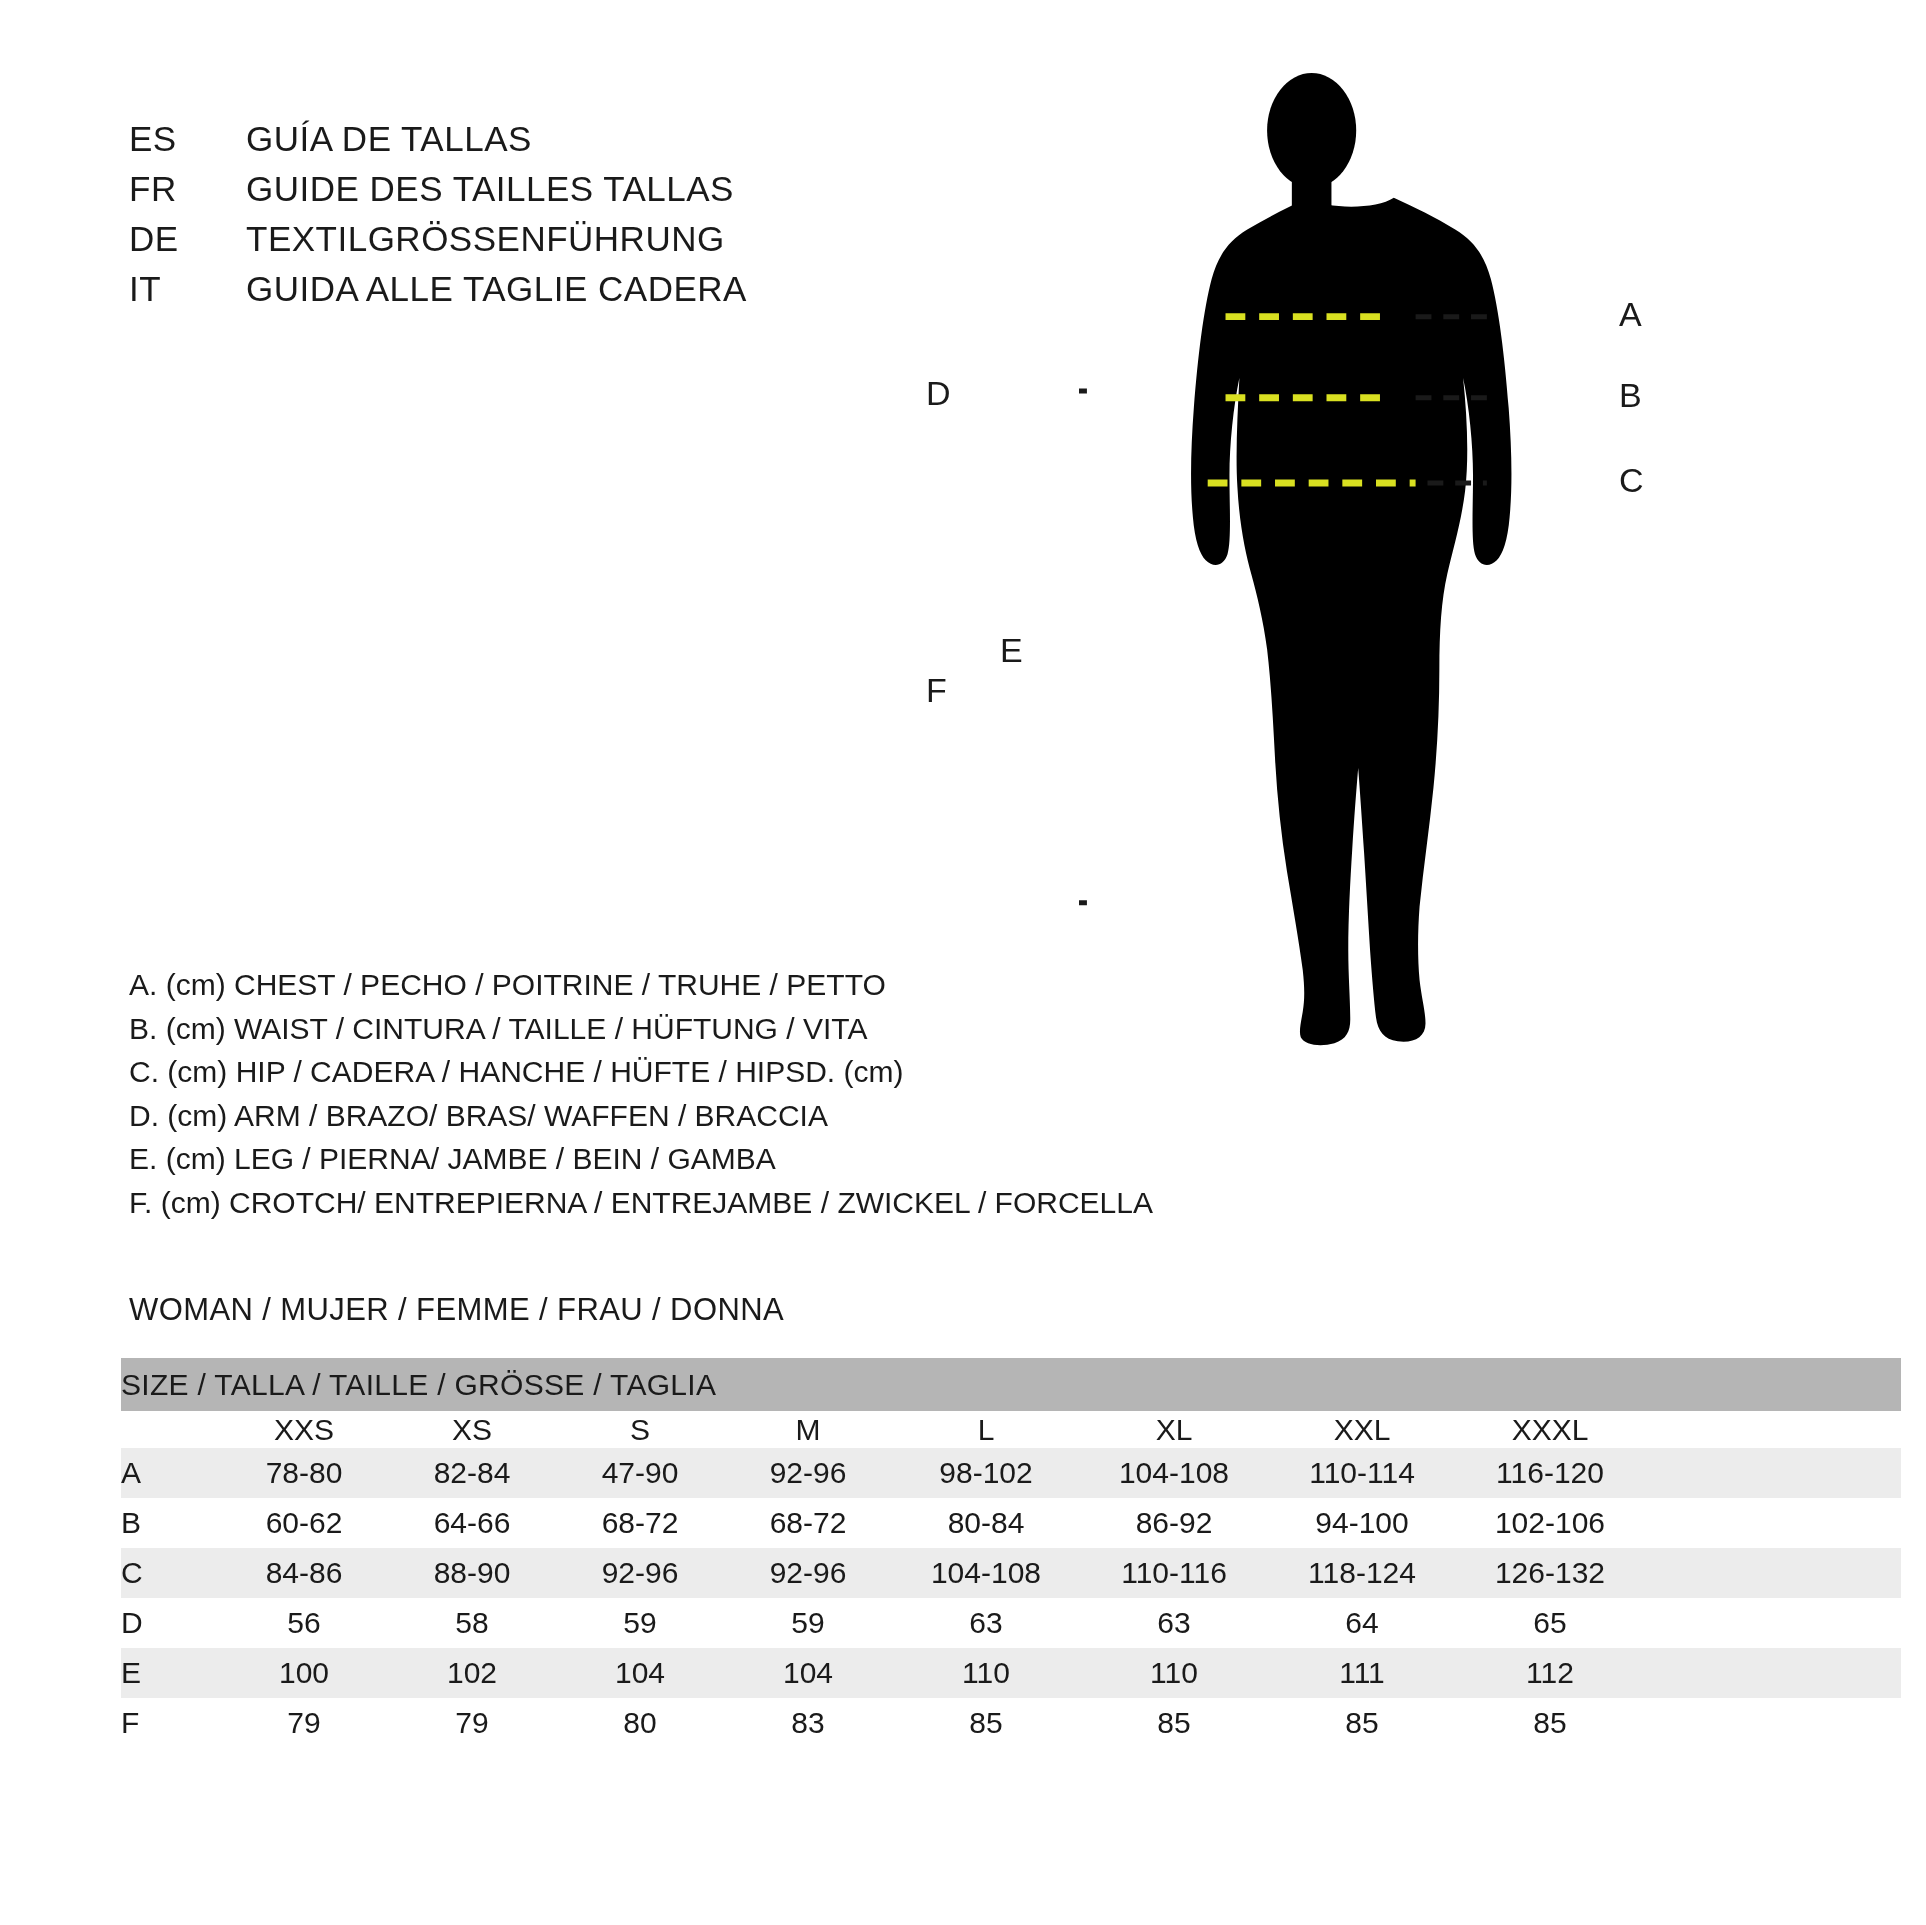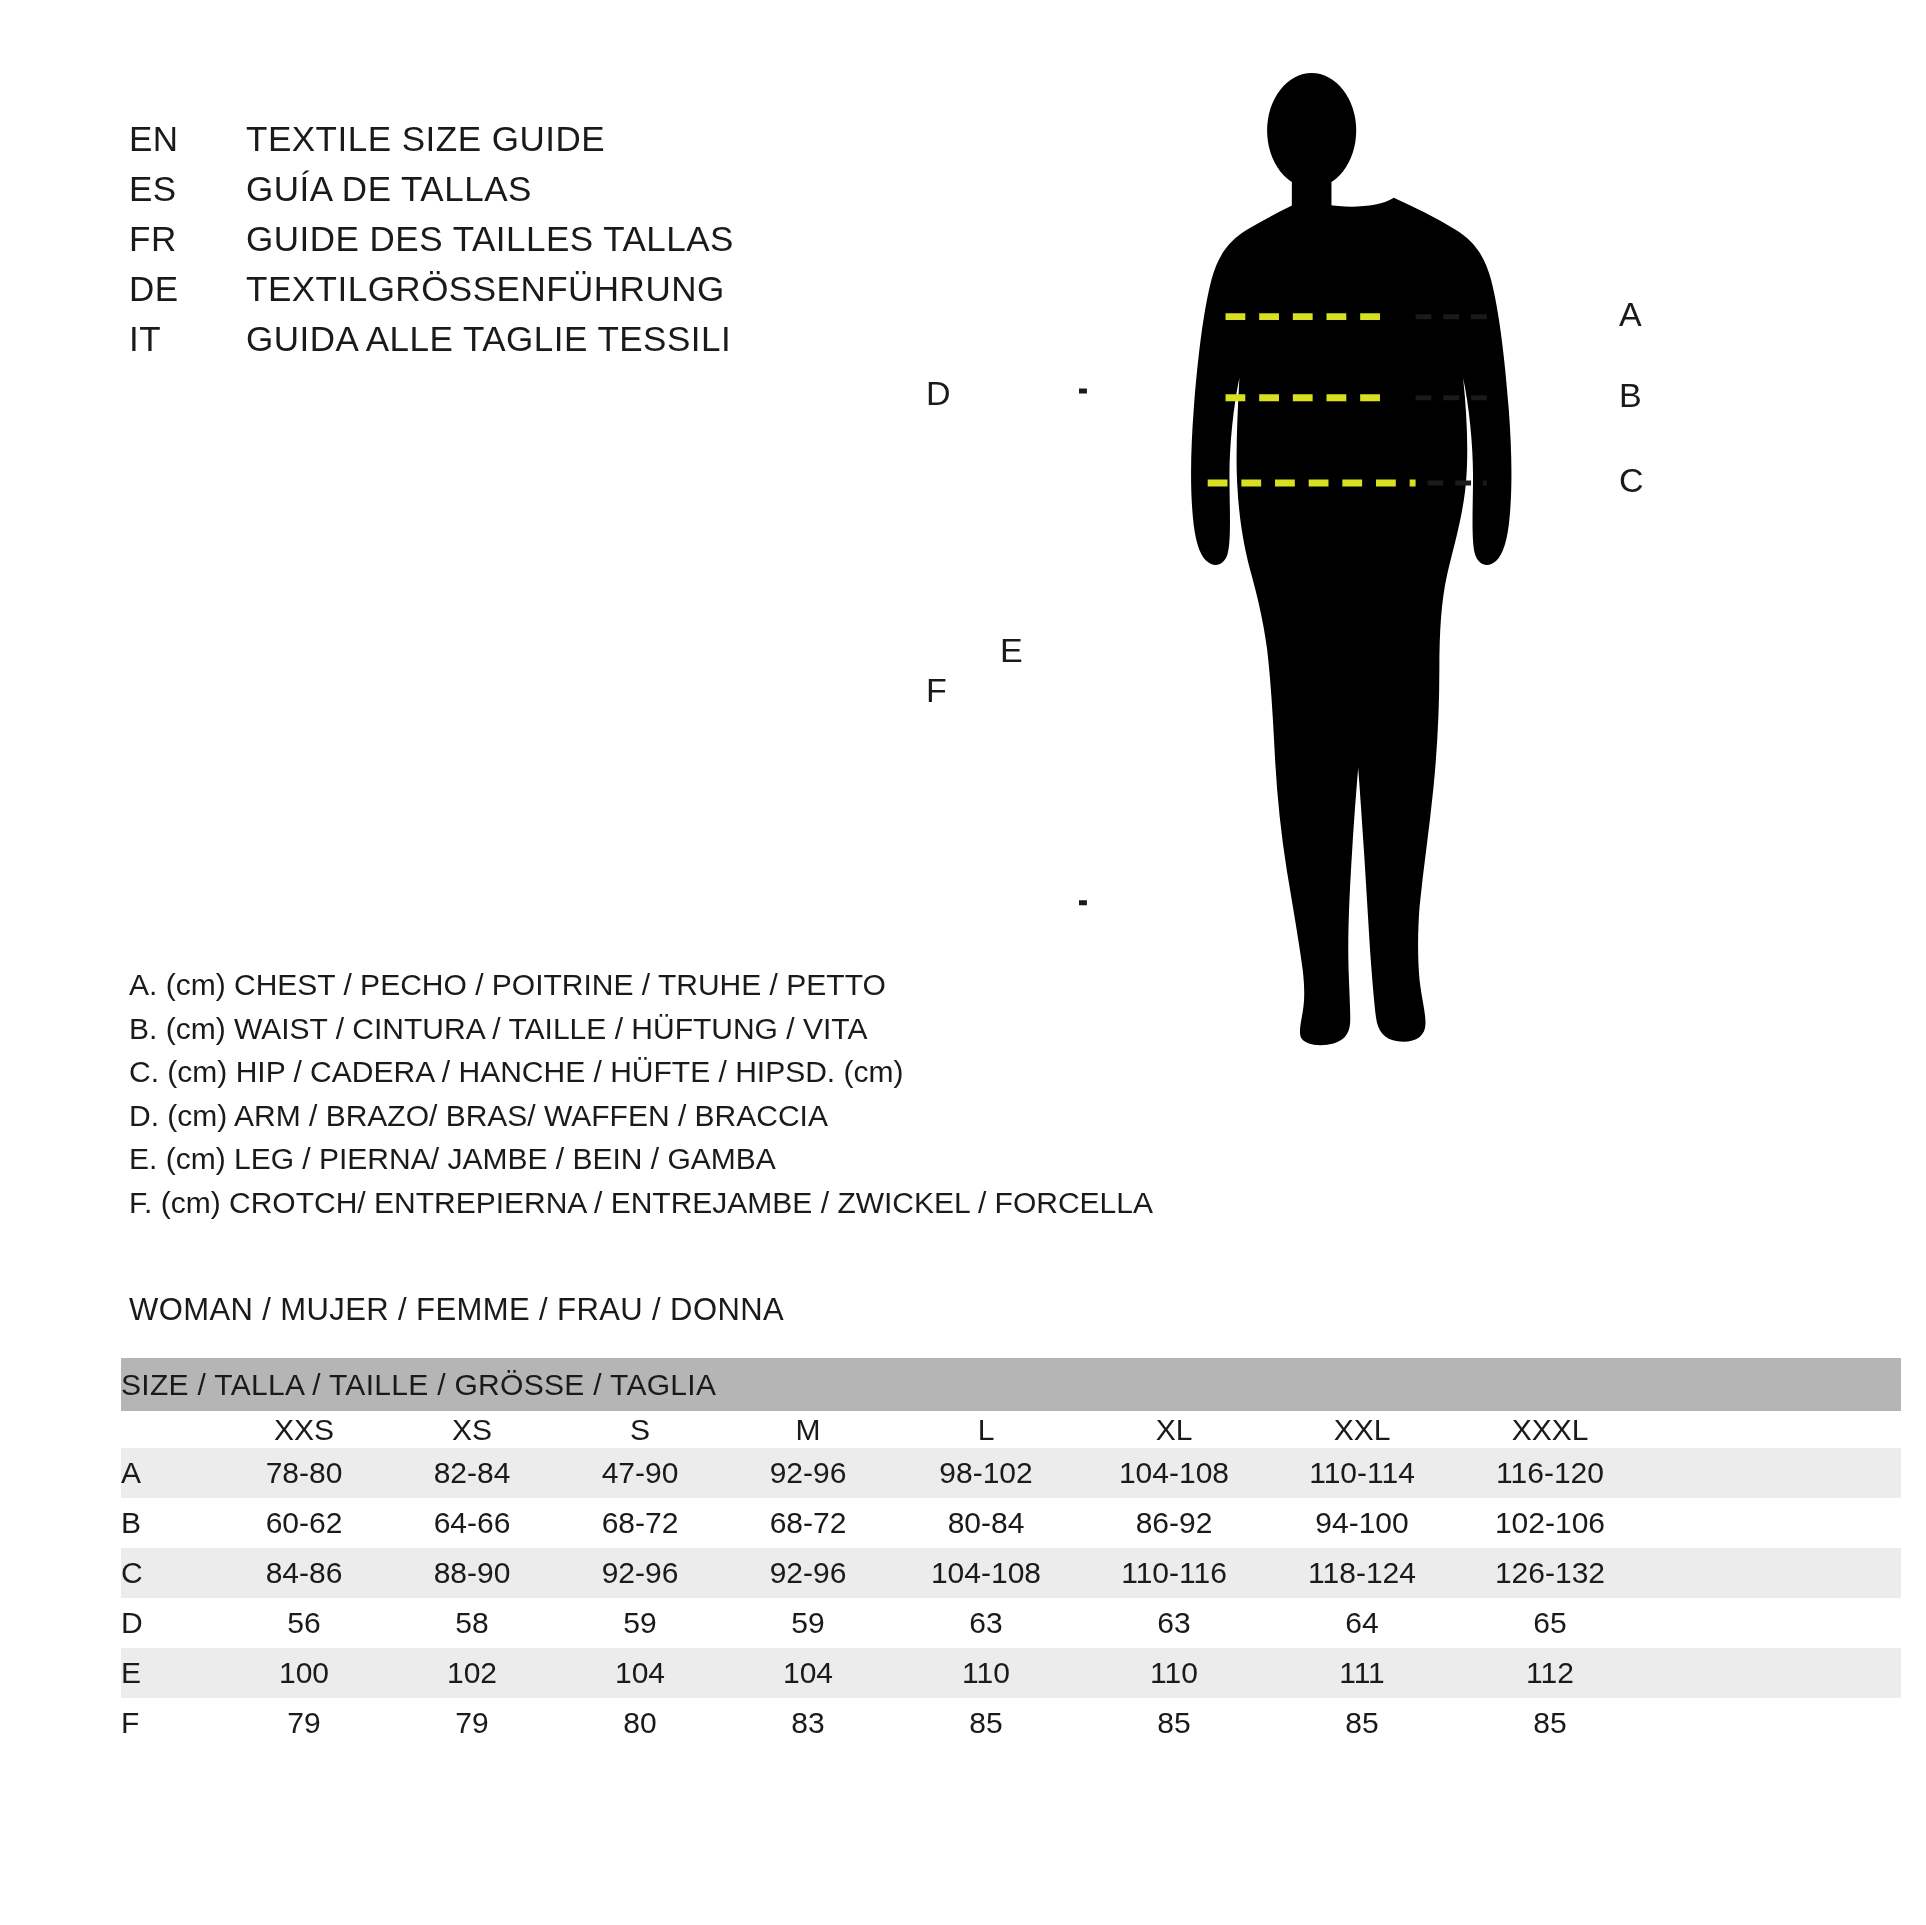--- a/index.html
+++ b/index.html
@@ -125,39 +125,35 @@
   .dim-letter {
     position: absolute;
     font-size: 34px;
     color: #1a1a1a;
   }
 </style>
 </head>
 <body>
 
 <div id="title-block">
-  <div class="title-row">
-    <div class="title-code">EN</div>
-    <div class="title-text">TEXTILE SIZE GUIDE</div>
-  </div>
   <div class="title-row">
     <div class="title-code">ES</div>
     <div class="title-text">GUÍA DE TALLAS</div>
   </div>
   <div class="title-row">
     <div class="title-code">FR</div>
     <div class="title-text">GUIDE DES TAILLES TALLAS</div>
   </div>
   <div class="title-row">
     <div class="title-code">DE</div>
     <div class="title-text">TEXTILGRÖSSENFÜHRUNG</div>
   </div>
   <div class="title-row">
     <div class="title-code">IT</div>
-    <div class="title-text">GUIDA ALLE TAGLIE TESSILI</div>
+    <div class="title-text">GUIDA ALLE TAGLIE CADERA</div>
   </div>
 </div>
 
 <div id="legend-block">
   <div class="legend-row">A. (cm) CHEST / PECHO / POITRINE / TRUHE / PETTO</div>
   <div class="legend-row">B. (cm) WAIST / CINTURA / TAILLE / HÜFTUNG / VITA</div>
   <div class="legend-row">C. (cm) HIP / CADERA / HANCHE / HÜFTE / HIPSD. (cm)</div>
   <div class="legend-row">D. (cm) ARM / BRAZO/ BRAS/ WAFFEN / BRACCIA</div>
   <div class="legend-row">E. (cm) LEG / PIERNA/ JAMBE / BEIN / GAMBA</div>
   <div class="legend-row">F. (cm) CROTCH/ ENTREPIERNA / ENTREJAMBE / ZWICKEL / FORCELLA</div>

